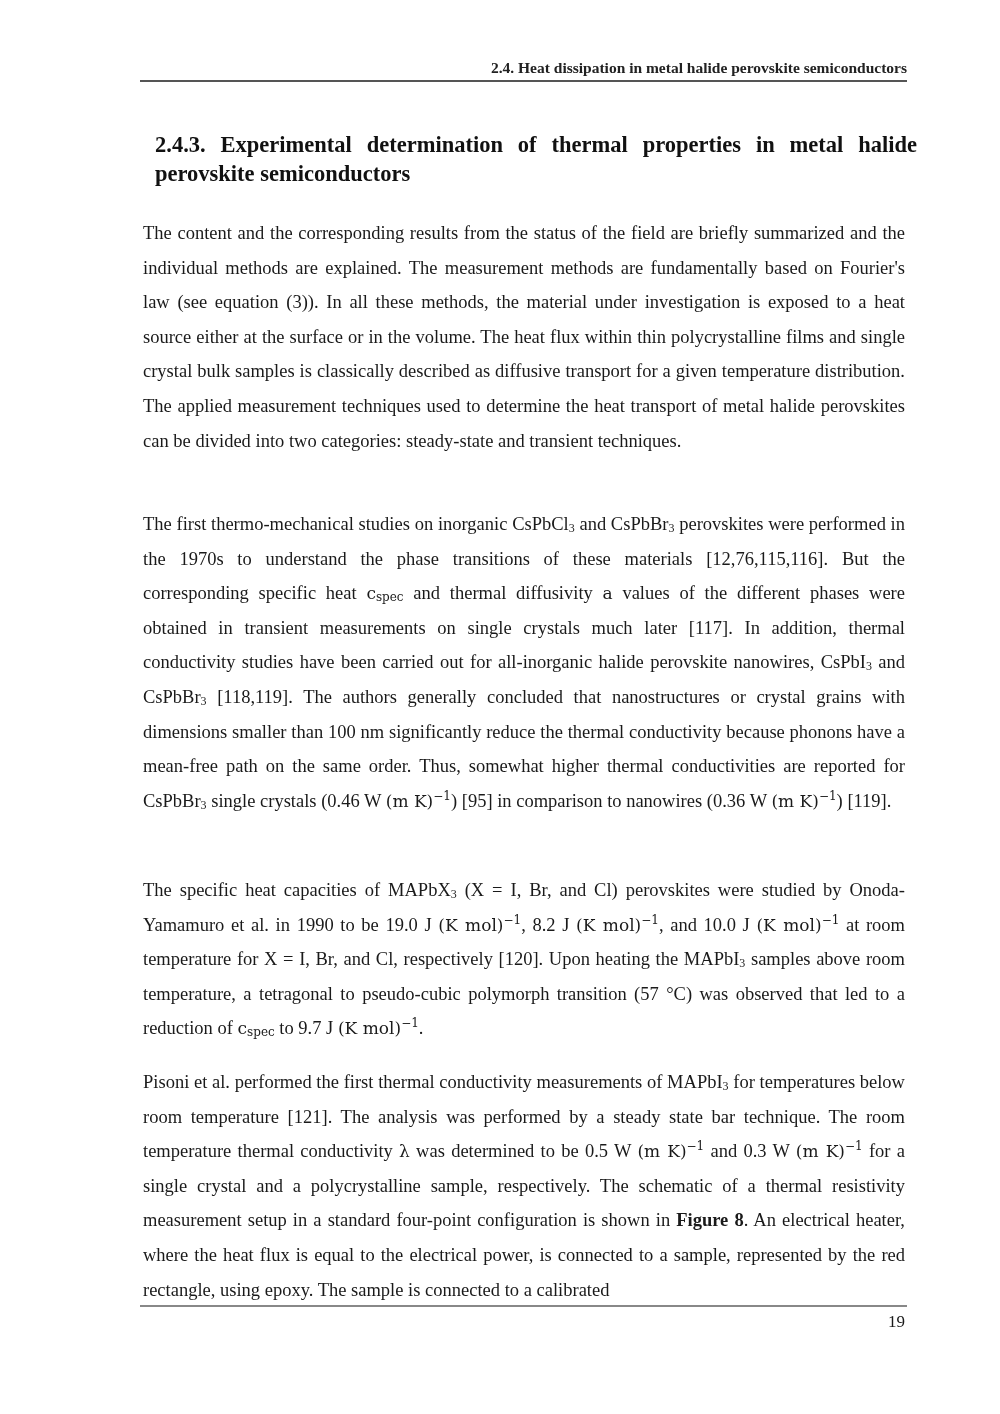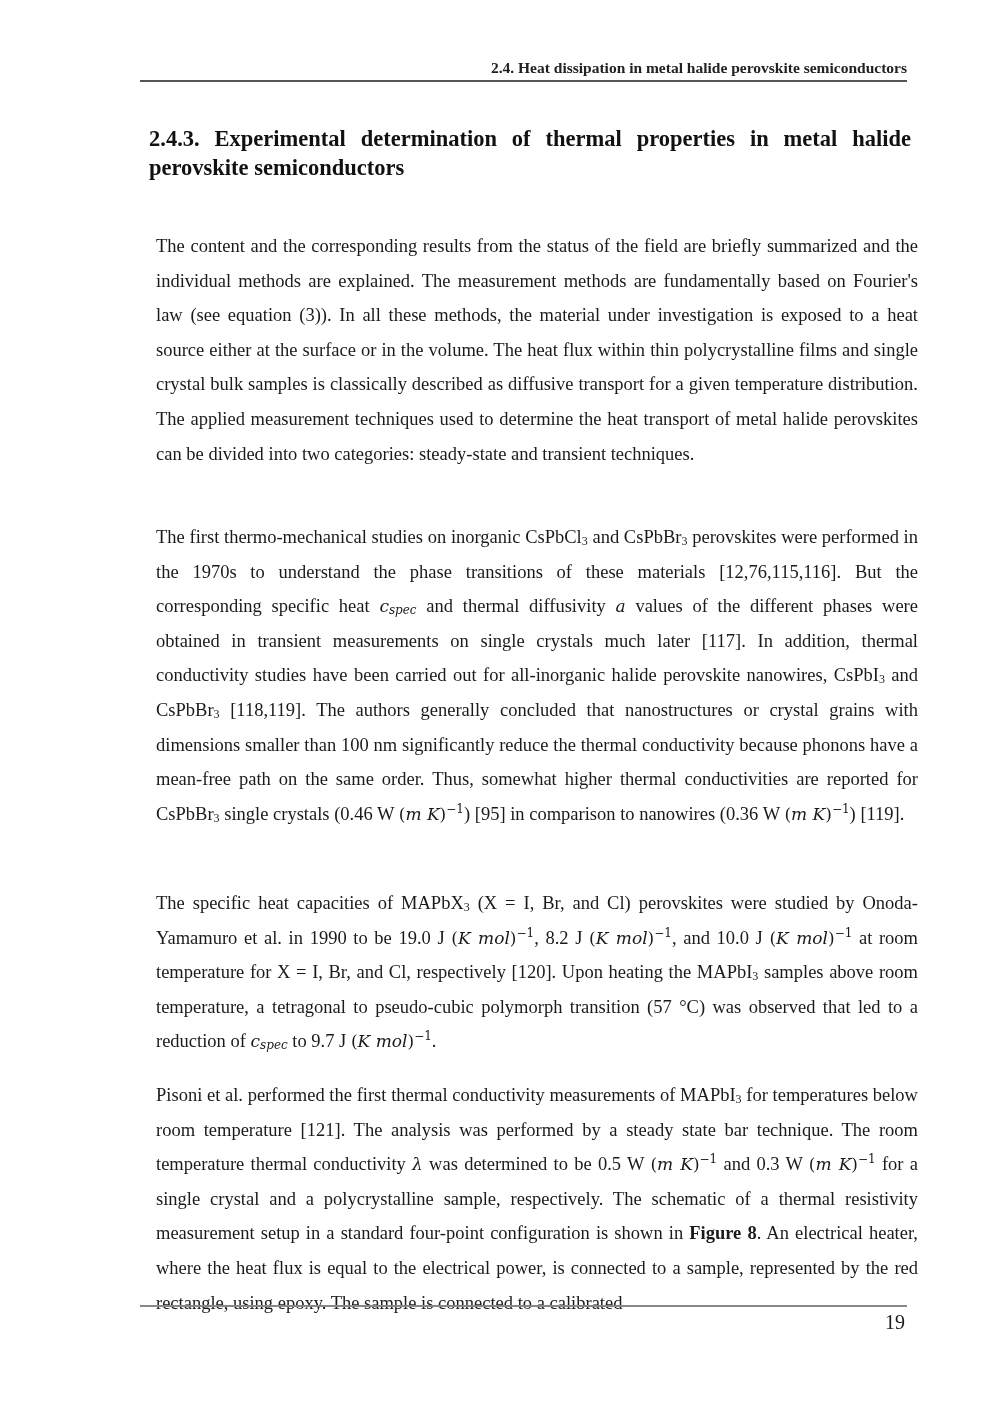--- a/index.html
+++ b/index.html
@@ -3,30 +3,30 @@
 <meta charset="utf-8">
 <style>
   html, body { margin: 0; padding: 0; background: #ffffff; }
   body { width: 1000px; height: 1414px; position: relative; overflow: hidden;
          font-family: "Liberation Serif", "DejaVu Serif", serif; color: #1a1a1a; }
   .running-header { position: absolute; left: 140px; width: 767px; top: 58px;
          text-align: right; font-size: 15.5px; line-height: 20px; color: #222; font-weight: bold; }
   .header-rule { position: absolute; left: 140px; width: 767px; top: 80px; height: 2px; background: #555; }
   .section-title { position: absolute; left: 143px; width: 762px; top: 118px;
          font-weight: bold; font-size: 22.5px; line-height: 29px; text-align: justify;
-         text-align-last: left; color: #111; margin: 6px; }
+         text-align-last: left; color: #111; margin: 12px; }
   .para { position: absolute; left: 143px; width: 762px; font-size: 18.5px; line-height: 34.6px;
-         text-align: justify; margin: 13px; color: #1a1a1a; }
+         text-align: justify; margin: 0; color: #1a1a1a; }
   .para sub { font-size: 12px; vertical-align: -2px; line-height: 0; }
   .para sup { font-size: 12px; vertical-align: 7px; line-height: 0; }
-  .m { font-family: "DejaVu Serif", serif; font-style: italic; font-size: 17px; }
+  .m { font-family: "DejaVu Serif", serif; font-size: 17px; }
   .mu { font-family: "DejaVu Serif", serif; font-size: 17px; }
   .footer-rule { position: absolute; left: 140px; width: 767px; top: 1305px; height: 2px; background: #888; }
   .page-number { position: absolute; left: 800px; width: 105px; top: 1310px; text-align: right;
-         font-size: 20px; line-height: 24px; }
+         font-size: 17px; line-height: 24px; }
 </style>
 </head>
 <body>
 
 <div class="running-header">2.4. Heat dissipation in metal halide perovskite semiconductors</div>
 <div class="header-rule"></div>
 
 <h2 class="section-title"><span>2.4.3.</span> <span>Experimental determination of thermal properties in metal halide perovskite semiconductors</span></h2>
 
 <p class="para" style="top:216px;">The content and the corresponding results from the status of the field are briefly summarized and the individual methods are explained. The measurement methods are fundamentally based on Fourier's law (see equation (3)). In all these methods, the material under investigation is exposed to a heat source either at the surface or in the volume. The heat flux within thin polycrystalline films and single crystal bulk samples is classically described as diffusive transport for a given temperature distribution. The applied measurement techniques used to determine the heat transport of metal halide perovskites can be divided into two categories: steady-state and transient techniques.</p>

